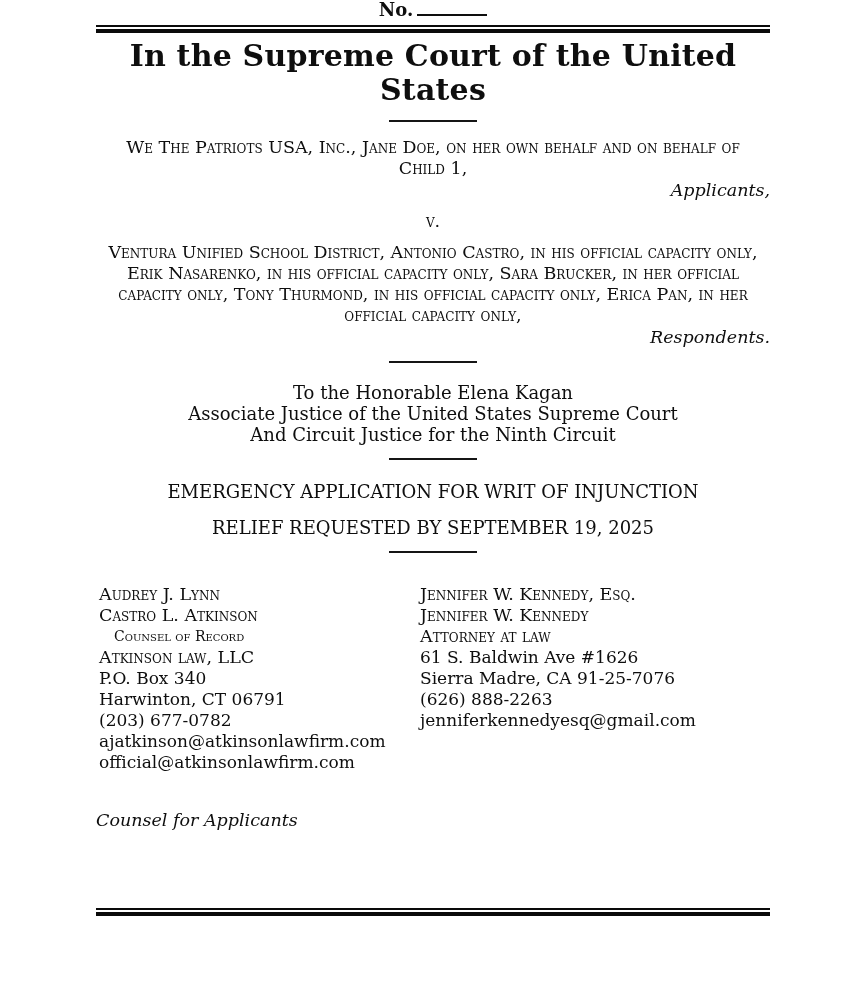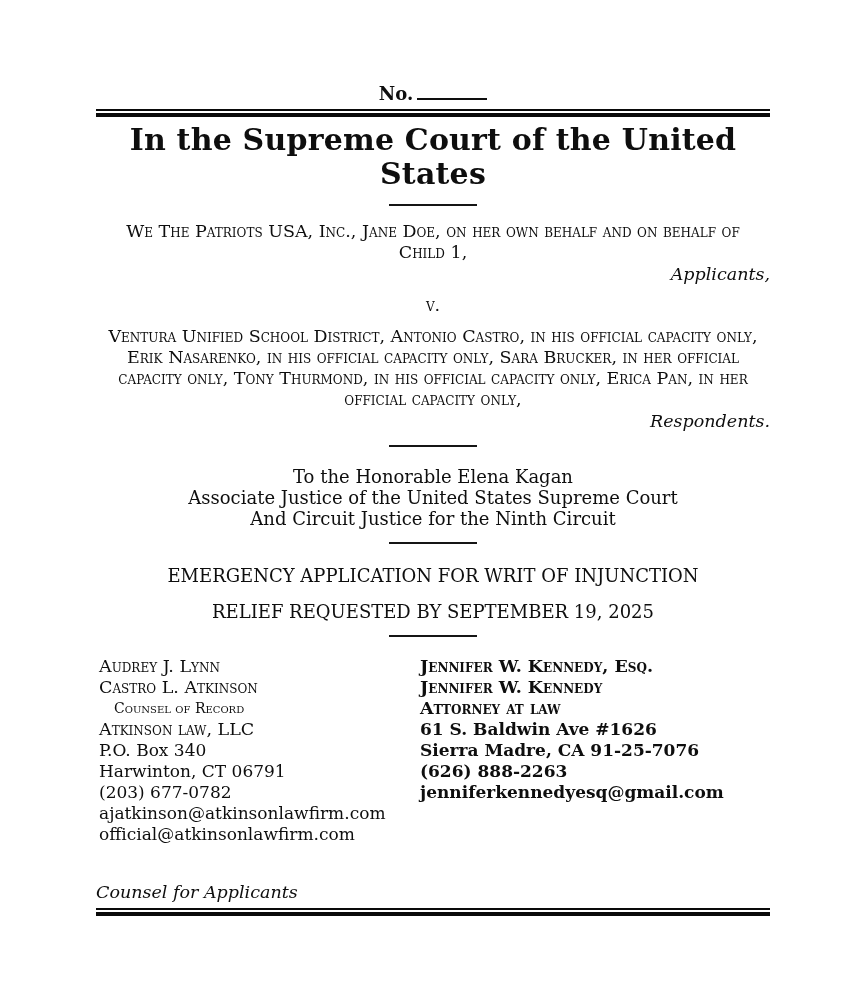--- a/index.html
+++ b/index.html
@@ -3,21 +3,21 @@
 <meta charset="utf-8">
 <style>
   html, body { margin: 0; padding: 0; background: #ffffff; }
   body {
     width: 860px; height: 1000px;
     font-family: "DejaVu Serif", serif;
     color: #0e0e0e;
     -webkit-font-smoothing: antialiased;
   }
   .page { position: relative; width: 860px; height: 1000px; overflow: hidden; }
-  .content { position: relative; width: 674px; margin-left: 96px; padding-top: 84px; }
+  .content { position: relative; width: 674px; margin-left: 96px; }
 
   
   .double-rule {
     height: 2px;
     border-top: 2px solid #0a0a0a;
     border-bottom: 4px solid #0a0a0a;
     margin-top: 5px;
   }
   .bottom-rule {
     position: absolute;
@@ -88,26 +88,26 @@
     text-align: center;
     font-weight: normal;
     font-size: 18px; line-height: 21px;
   }
   .app-heading.first { margin-top: 21px; }
   .app-heading.second { margin-top: 15px; }
 
   
   .counsel-columns {
     display: flex;
-    margin-top: 19px;
+    margin-top: 31px;
     font-size: 17px;
     line-height: 21px;
   }
   .counsel-col.left  { width: 324px; padding-left: 3px; box-sizing: border-box; }
-  .counsel-col.right { width: 347px; font-weight: bold; }
+  .counsel-col.right { width: 347px; }
   .counsel-line { white-space: nowrap; }
   .counsel-line.sc-line { font-variant: small-caps; font-size: 17.5px; }
   .counsel-line.record {
     font-variant: small-caps;
     padding-left: 15px;
     font-size: 14px;
   }
 
   
   .counsel-for {

